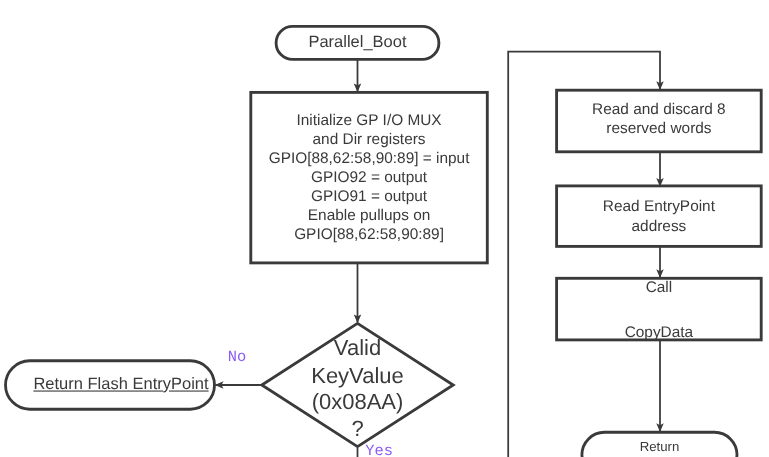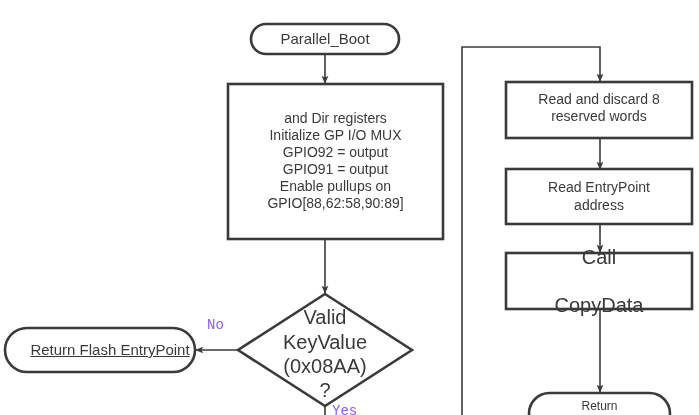--- a/index.html
+++ b/index.html
@@ -91,22 +91,23 @@
     <rect x="506" y="232" width="186" height="56" fill="#ffffff" stroke="#3a3a3a" stroke-width="2.6"></rect>
 
     <rect x="529" y="372" width="141" height="41" rx="20.5" ry="20.5" fill="#ffffff" stroke="#3a3a3a" stroke-width="2.6"></rect>
   </svg>
 
   <div class="node-text" style="left:251px; top:3px; width:148px; height:30px; font-size:15px;">
     <span>Parallel_Boot</span>
   </div>
 
   <div class="node-text" style="left:228px; top:65px; width:215px; height:150px; font-size:14px;">
+    <span>Initialize GP I/O MUX</span>
     <span>and Dir registers</span>
-    <span>Initialize GP I/O MUX</span>
+    <span>GPIO[88,62:58,90:89] = input</span>
     <span>GPIO92 = output</span>
     <span>GPIO91 = output</span>
     <span>Enable pullups on</span>
     <span>GPIO[88,62:58,90:89]</span>
   </div>
 
   <div class="node-text" style="left:263px; top:294px; width:124px; height:78px; font-size:20px;">
     <span>Valid</span>
     <span>KeyValue</span>
     <span>(0x08AA)</span>
@@ -120,21 +121,21 @@
   <div class="node-text" style="left:506px; top:61px; width:186px; height:52px; font-size:14px;">
     <span>Read and discard 8</span>
     <span>reserved words</span>
   </div>
 
   <div class="node-text" style="left:506px; top:148px; width:186px; height:55px; font-size:14px;">
     <span>Read EntryPoint</span>
     <span>address</span>
   </div>
 
-  <div class="node-text" style="left:506px; top:232px; width:186px; height:56px; font-size:20px;gap:24px;">
+  <div class="node-text" style="left:506px; top:232px; width:186px; height:56px; font-size:14px;gap:24px;">
     <span>Call</span>
     <span>CopyData</span>
   </div>
 
   <div class="node-text" style="left:529px; top:372px; width:141px; height:41px; font-size:12px;">
     <span>Return</span>
     <span>EntryPoint</span>
   </div>
 
   <div class="edge-label" style="left:207px; top:296px;">No</div>

